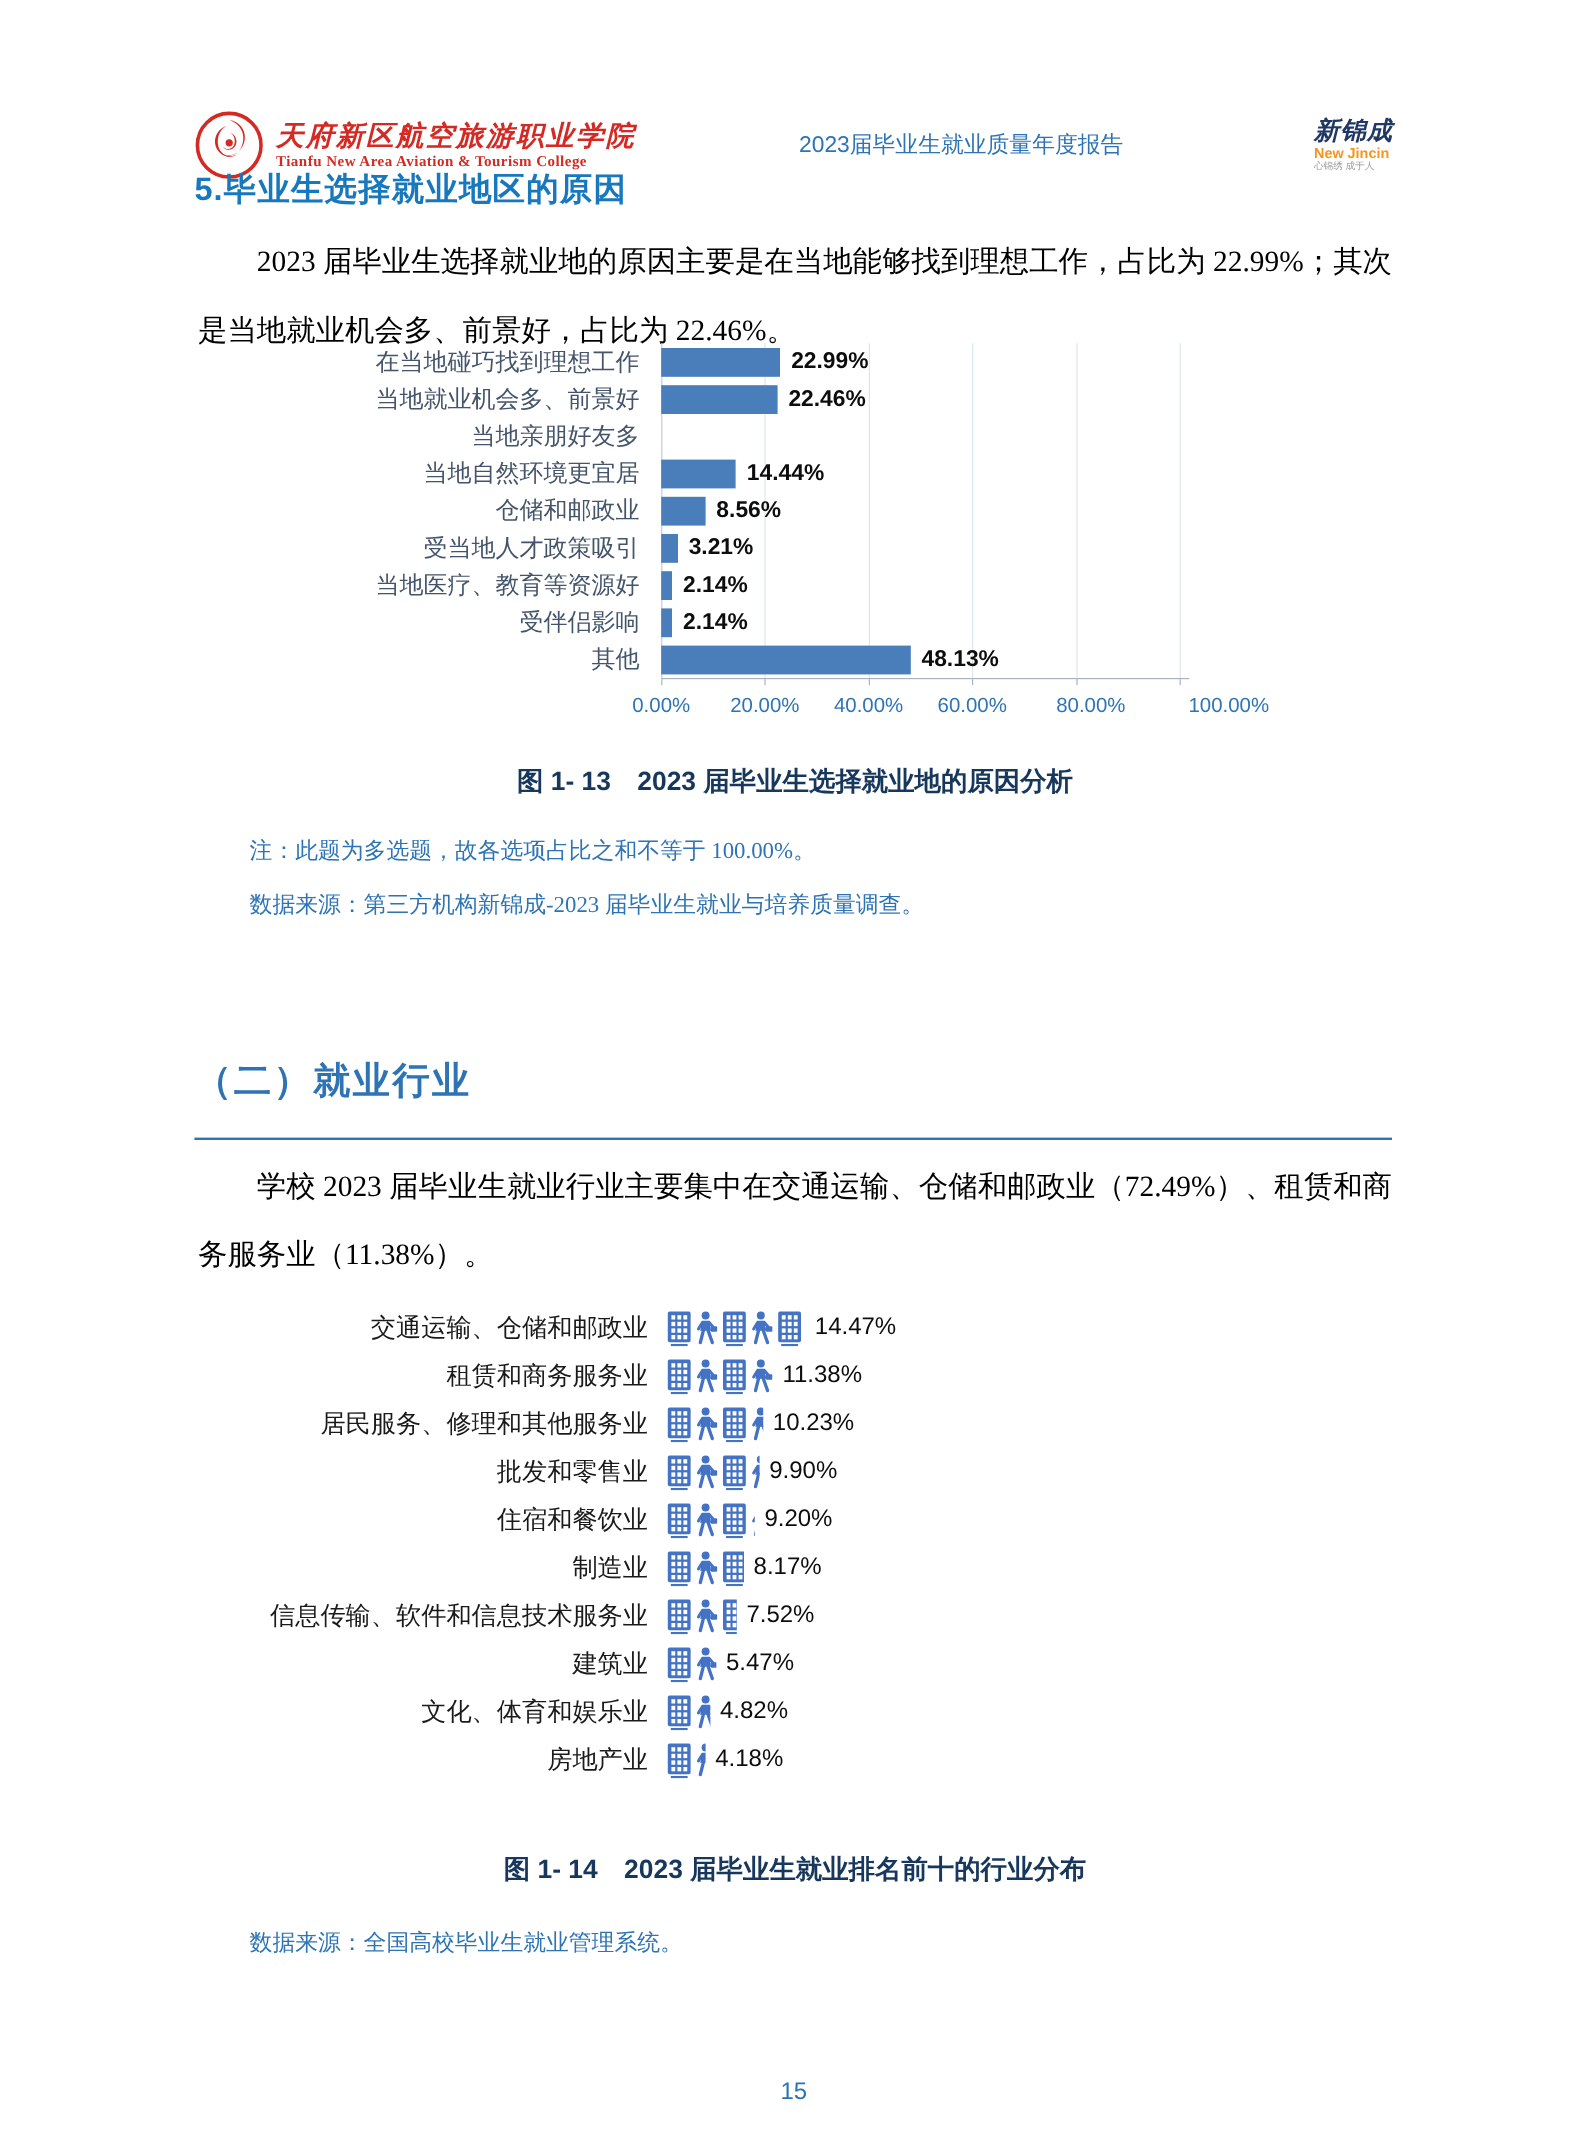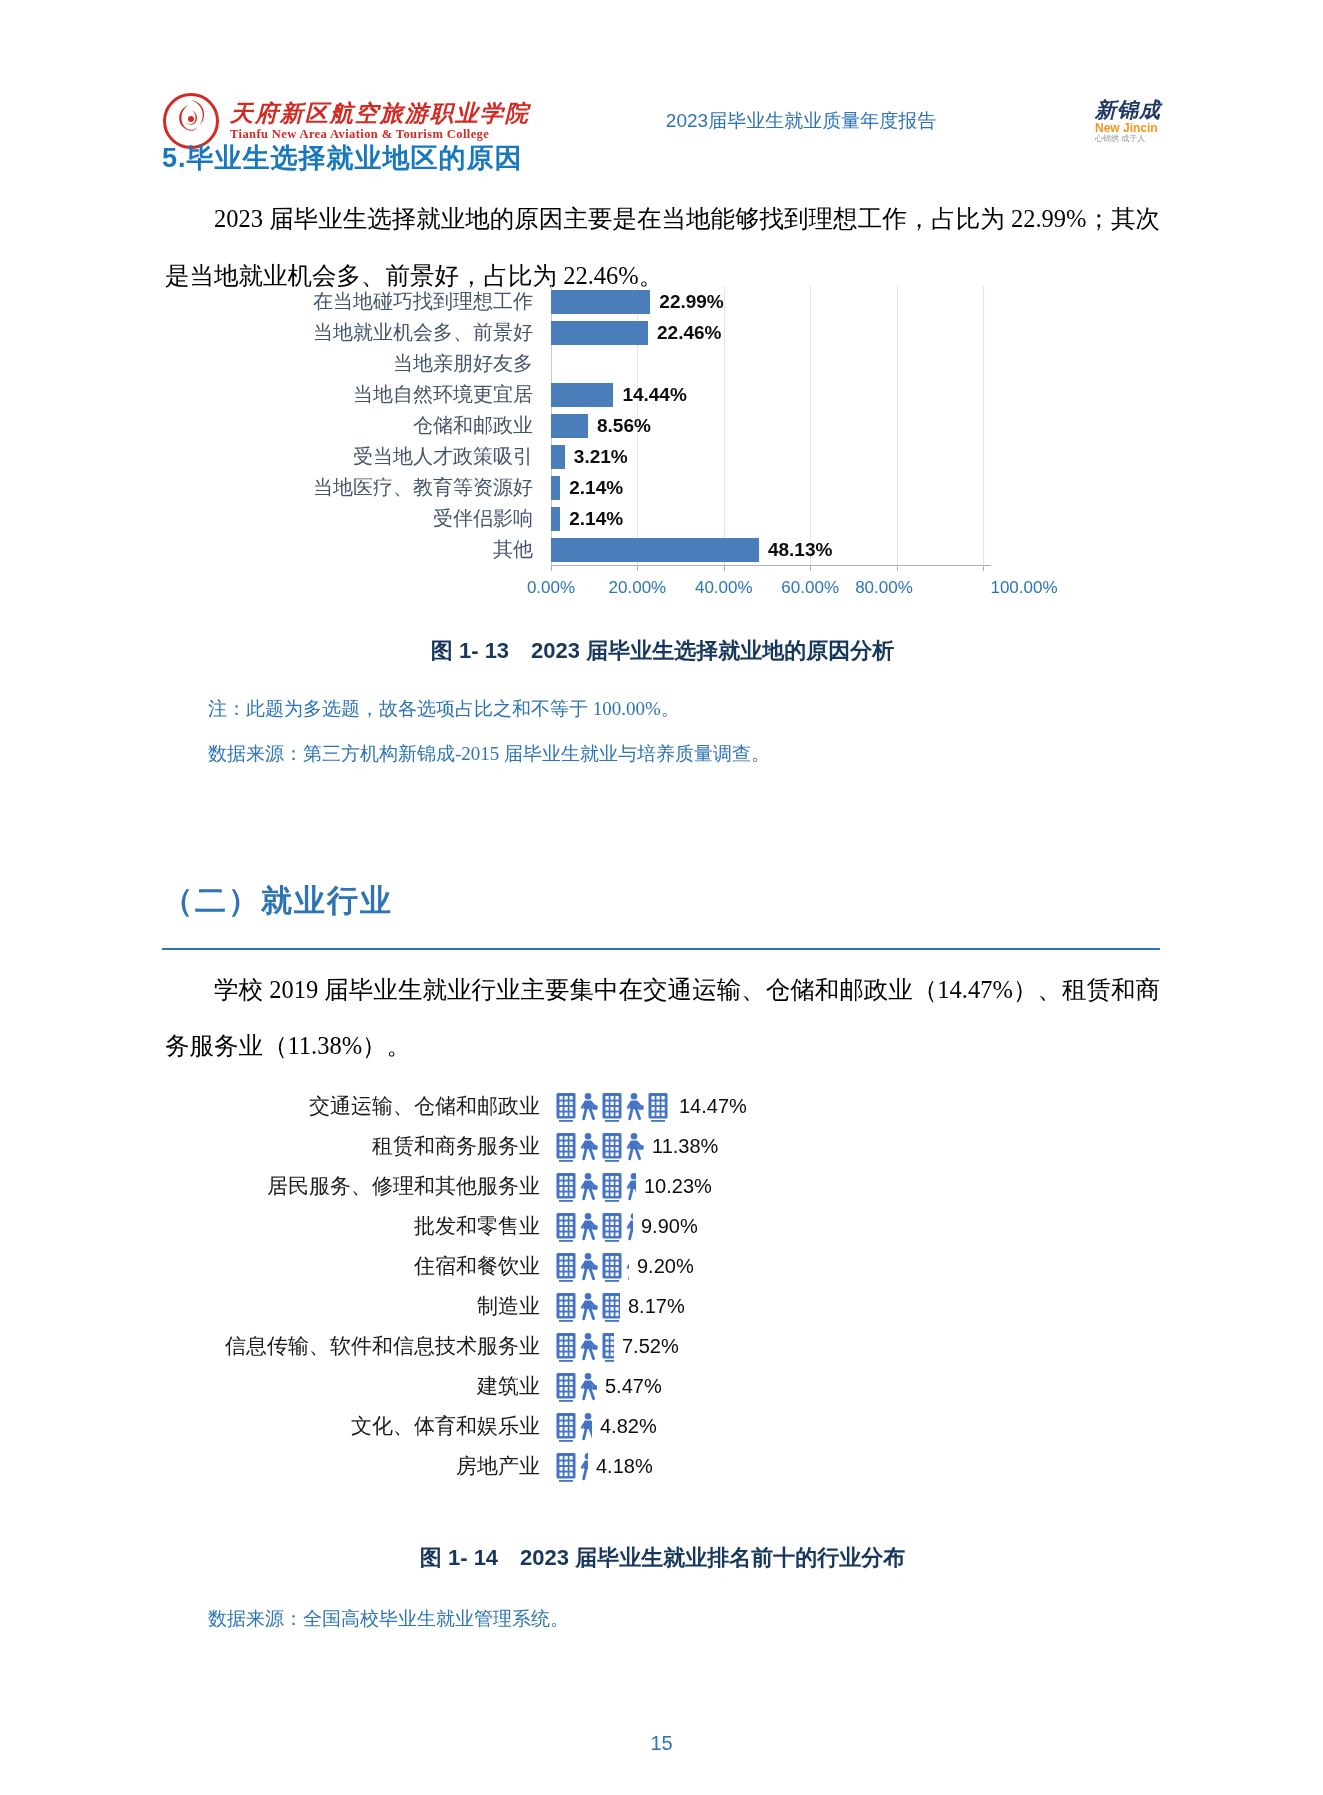--- a/index.html
+++ b/index.html
@@ -164,32 +164,32 @@
     <div class="c1tickmark" style="left: 369.4px;"></div>
     <div class="c1tickmark" style="left: 455.8px;"></div>
     <div class="c1tickmark" style="left: 542.2px;"></div>
     <div class="c1tickmark" style="left: 628.6px;"></div>
     <div class="c1tickmark" style="left: 715px;"></div>
     <div class="c1ticks">
       <span class="c1tick" style="left: 0px;">0.00%</span>
       <span class="c1tick" style="left: 86.4px;">20.00%</span>
       <span class="c1tick" style="left: 172.8px;">40.00%</span>
       <span class="c1tick" style="left: 259.2px;">60.00%</span>
-      <span class="c1tick" style="left: 333px;">80.00%</span>
+      <span class="c1tick" style="left: 358px;">80.00%</span>
       <span class="c1tick" style="left: 432px; margin-left: 41px;">100.00%</span>
     </div>
   </div>
 
 <div class="figcap fig13">图 1- 13　2023 届毕业生选择就业地的原因分析</div>
 <div class="note note1">注：此题为多选题，故各选项占比之和不等于 100.00%。</div>
-<div class="note note2">数据来源：第三方机构新锦成-2015 届毕业生就业与培养质量调查。</div>
+<div class="note note2">数据来源：第三方机构新锦成-2023 届毕业生就业与培养质量调查。</div>
 
 <div class="h2sec">（二）就业行业</div>
 <div class="hrule"></div>
-<div class="para2">学校 2019 届毕业生就业行业主要集中在交通运输、仓储和邮政业（14.47%）、租赁和商务服务业（11.38%）。</div>
+<div class="para2">学校 2023 届毕业生就业行业主要集中在交通运输、仓储和邮政业（72.49%）、租赁和商务服务业（11.38%）。</div>
 
 <div class="chart14" id="chart-14">
     <div class="c2row">
       <div class="c2label">交通运输、仓储和邮政业</div>
       <div class="c2icons">
         <svg width="24" height="30" viewBox="0 0 24 30">
           <rect x="2.5" y="1" width="19" height="25.5" rx="1.5" fill="#4472c4"></rect>
           <rect x="5.5" y="4" width="3.2" height="3.6" fill="#ffffff"></rect>
           <rect x="10.5" y="4" width="3.2" height="3.6" fill="#ffffff"></rect>
           <rect x="15.5" y="4" width="3.2" height="3.6" fill="#ffffff"></rect>

